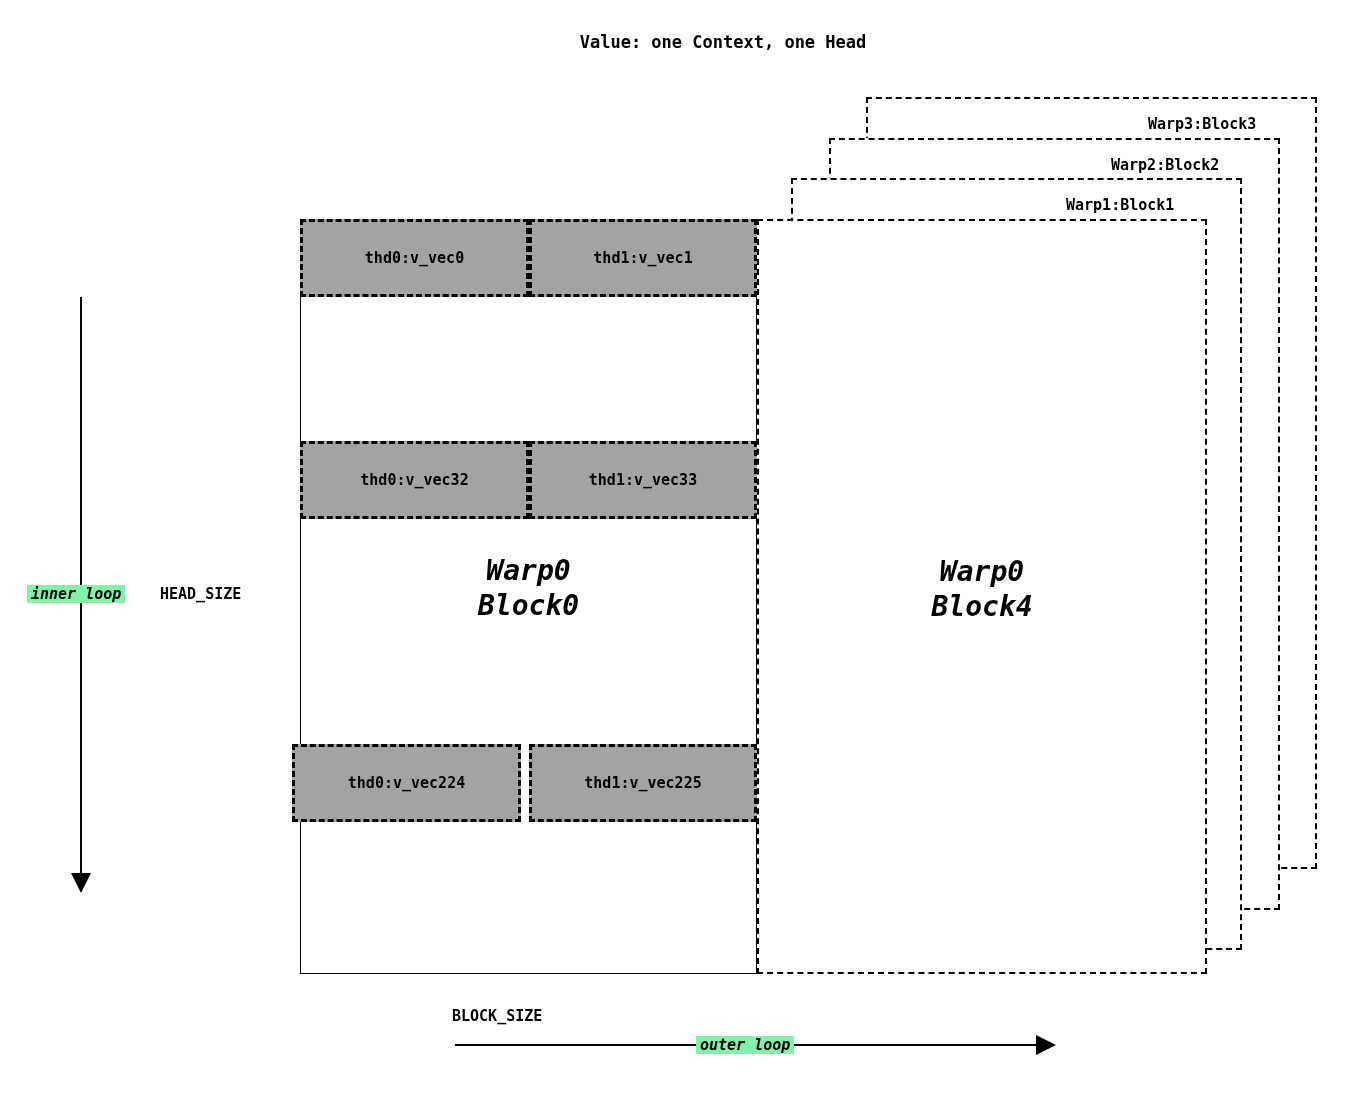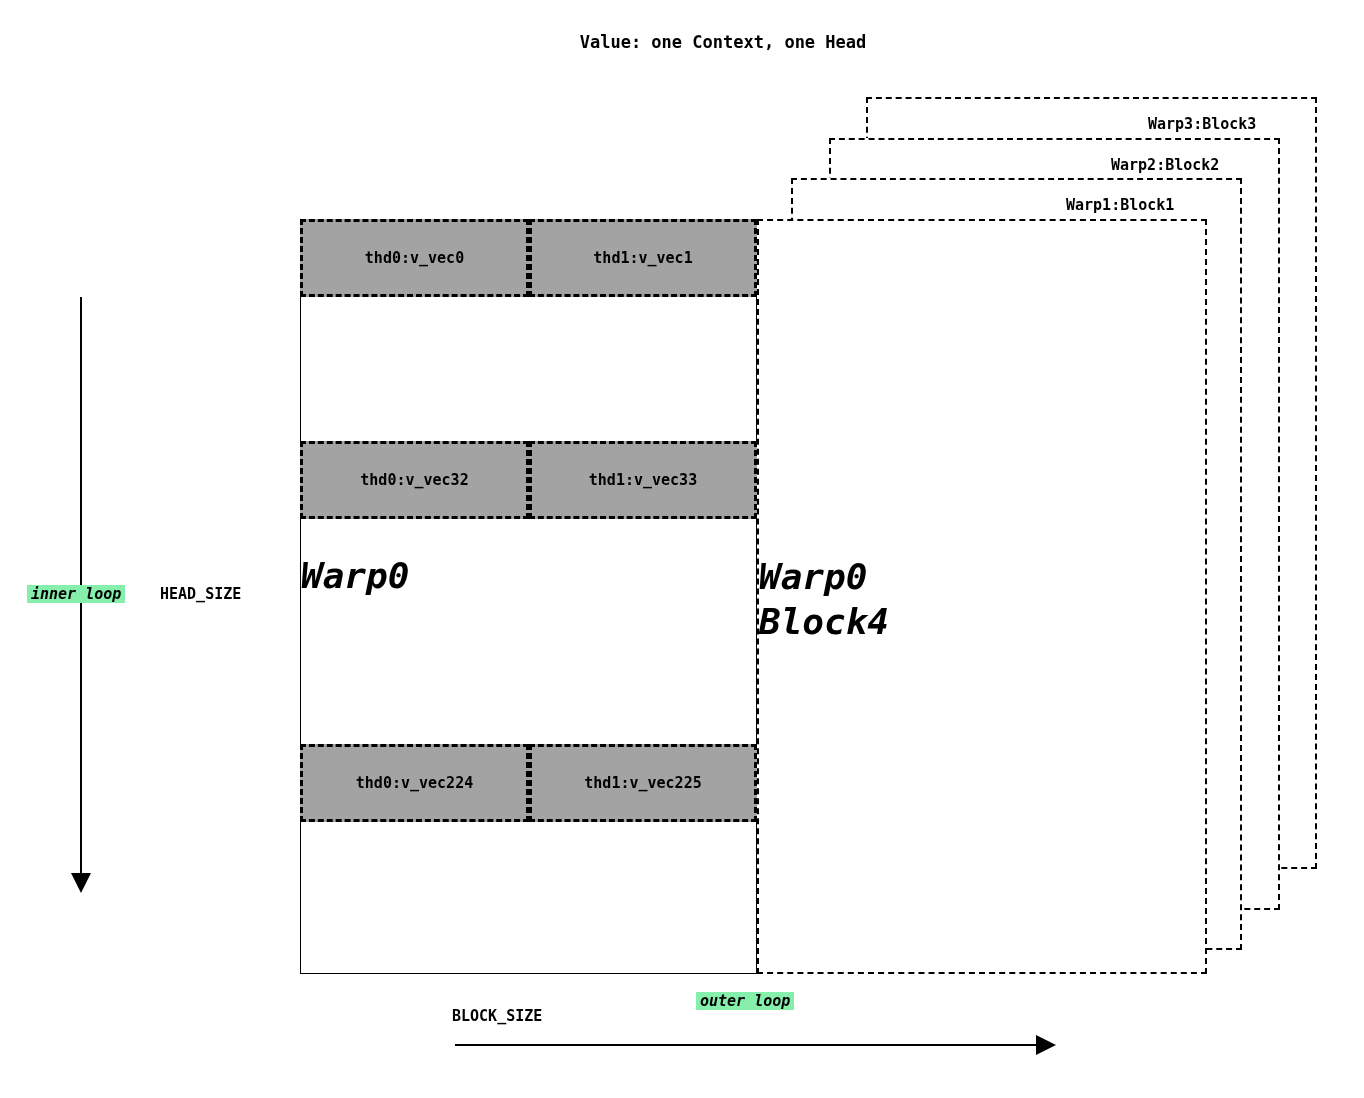--- a/index.html
+++ b/index.html
@@ -60,21 +60,22 @@
     width: 457px;
     height: 755px;
     border: 1.8px solid #000;
     background: #ffffff;
     box-sizing: border-box;
   }
 
   .panel-caption {
     position: absolute;
     width: 100%;
-    font-size: 36px;
+    text-align: center;
+    font-size: 28px;
     font-weight: bold;
     font-style: italic;
     line-height: 1.25;
   }
 
   
   .cell {
     position: absolute;
     border: 3px dashed #000;
     background: #a3a3a3;
@@ -153,33 +154,34 @@
 <div class="block4">
   <div class="panel-caption" style="top:333px;">
     <div>Warp0</div>
     <div>Block4</div>
   </div>
 </div>
 
 <div class="block0">
   <div class="panel-caption" style="top:333px;">
     <div>Warp0</div>
+    <div>Block0</div>
   </div>
 </div>
 
 <div class="cell" style="left:300px; top:219px; width:229px; height:78px;">thd0:v_vec0</div>
 <div class="cell" style="left:529px; top:219px; width:228px; height:78px;">thd1:v_vec1</div>
 
 <div class="cell" style="left:300px; top:441px; width:229px; height:78px;">thd0:v_vec32</div>
 <div class="cell" style="left:529px; top:441px; width:228px; height:78px;">thd1:v_vec33</div>
 
-<div class="cell" style="left:300px; top:744px; width:229px; height:78px;">thd0:v_vec224</div>
+<div class="cell" style="left:292px; top:744px; width:229px; height:78px;">thd0:v_vec224</div>
 <div class="cell" style="left:529px; top:744px; width:228px; height:78px;">thd1:v_vec225</div>
 
 <div class="v-arrow-line"></div>
 <div class="v-arrow-head"></div>
 <div class="axis-label italic label-bg" style="left:27px; top:585px;">inner loop</div>
 <div class="axis-label" style="left:160px; top:585px;">HEAD_SIZE</div>
 
 <div class="h-arrow-line"></div>
 <div class="h-arrow-head"></div>
-<div class="axis-label italic label-bg" style="left:696px; top:992px;font-style:italic;">outer loop</div>
+<div class="axis-label italic label-bg" style="left:696px; top:1036px;font-style:italic;">outer loop</div>
 <div class="axis-label" style="left:452px; top:1007px;">BLOCK_SIZE</div>
 
 </body></html>

